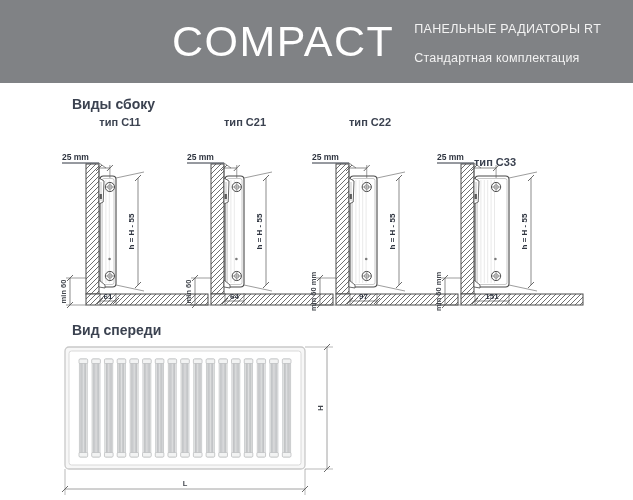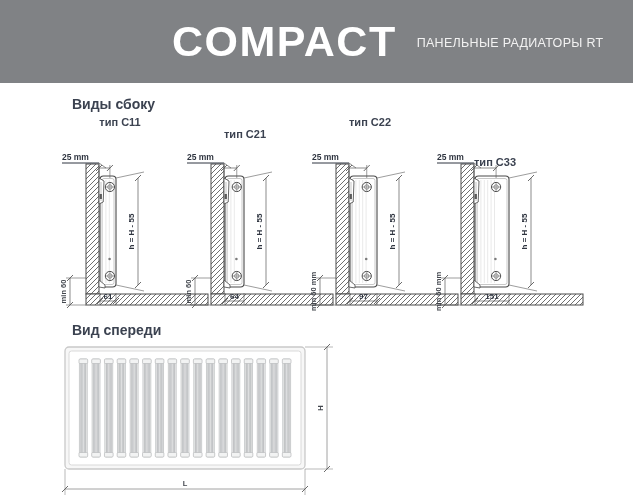--- a/index.html
+++ b/index.html
@@ -13,21 +13,21 @@
   }
 
   
   #header{
     position:absolute;left:0;top:0;width:633px;height:83px;
     background:#808285;
     display:flex;align-items:center;
   }
   #header-inner{display:flex;align-items:center;gap:20px;margin-left:172px;}
   #brand-title{
-    font-size:43px;font-weight:700;color:#ffffff;
+    font-size:43px;font-weight:400;color:#ffffff;
     letter-spacing:1.5px;line-height:1;
     font-family:"Liberation Sans", sans-serif;
   }
   #header-sub{display:flex;flex-direction:column;gap:15px;padding-top:3px;}
   .sub-line-1{font-size:12.5px;color:#f2f2f2;letter-spacing:.3px;}
   .sub-line-2{font-size:12.5px;color:#f2f2f2;letter-spacing:.2px;}
 
   
   .section-title{
     position:absolute;font-size:14px;color:#3b4250;font-weight:700;
@@ -68,29 +68,30 @@
   #front-view{position:absolute;left:60px;top:344px;width:300px;height:150px;}
 </style>
 </head>
 <body>
 
 <div id="header">
   <div id="header-inner">
     <div id="brand-title">COMPACT</div>
     <div id="header-sub">
       <div class="sub-line-1">ПАНЕЛЬНЫЕ РАДИАТОРЫ RT</div>
+      <div class="sub-line-2">Стандартная комплектация</div>
     </div>
   </div>
 </div>
 
 <div class="section-title" id="side-views-title">Виды сбоку</div>
 <div class="section-title" id="front-view-title">Вид спереди</div>
 
 <div class="type-label" style="left:75px;">тип С11</div>
-<div class="type-label" style="left:200px;margin-top:12px;">тип С21</div>
+<div class="type-label" style="left:200px;">тип С21</div>
 <div class="type-label" style="left:325px;">тип С22</div>
 <div class="type-label" style="left:450px;margin-top:40px;">тип С33</div>
 
 <div class="side-diagram" id="diag0" style="left:58px;">
     <svg width="160" height="172" viewBox="0 0 160 172">
       <rect x="28" y="10" width="13" height="130" fill="#fff" stroke="#4a4a4a" stroke-width="1"></rect>
       <clipPath id="wall-0-clip">
         <rect x="28" y="10" width="13" height="130"></rect>
       </clipPath>
       <g clip-path="url(#wall-0-clip)">

